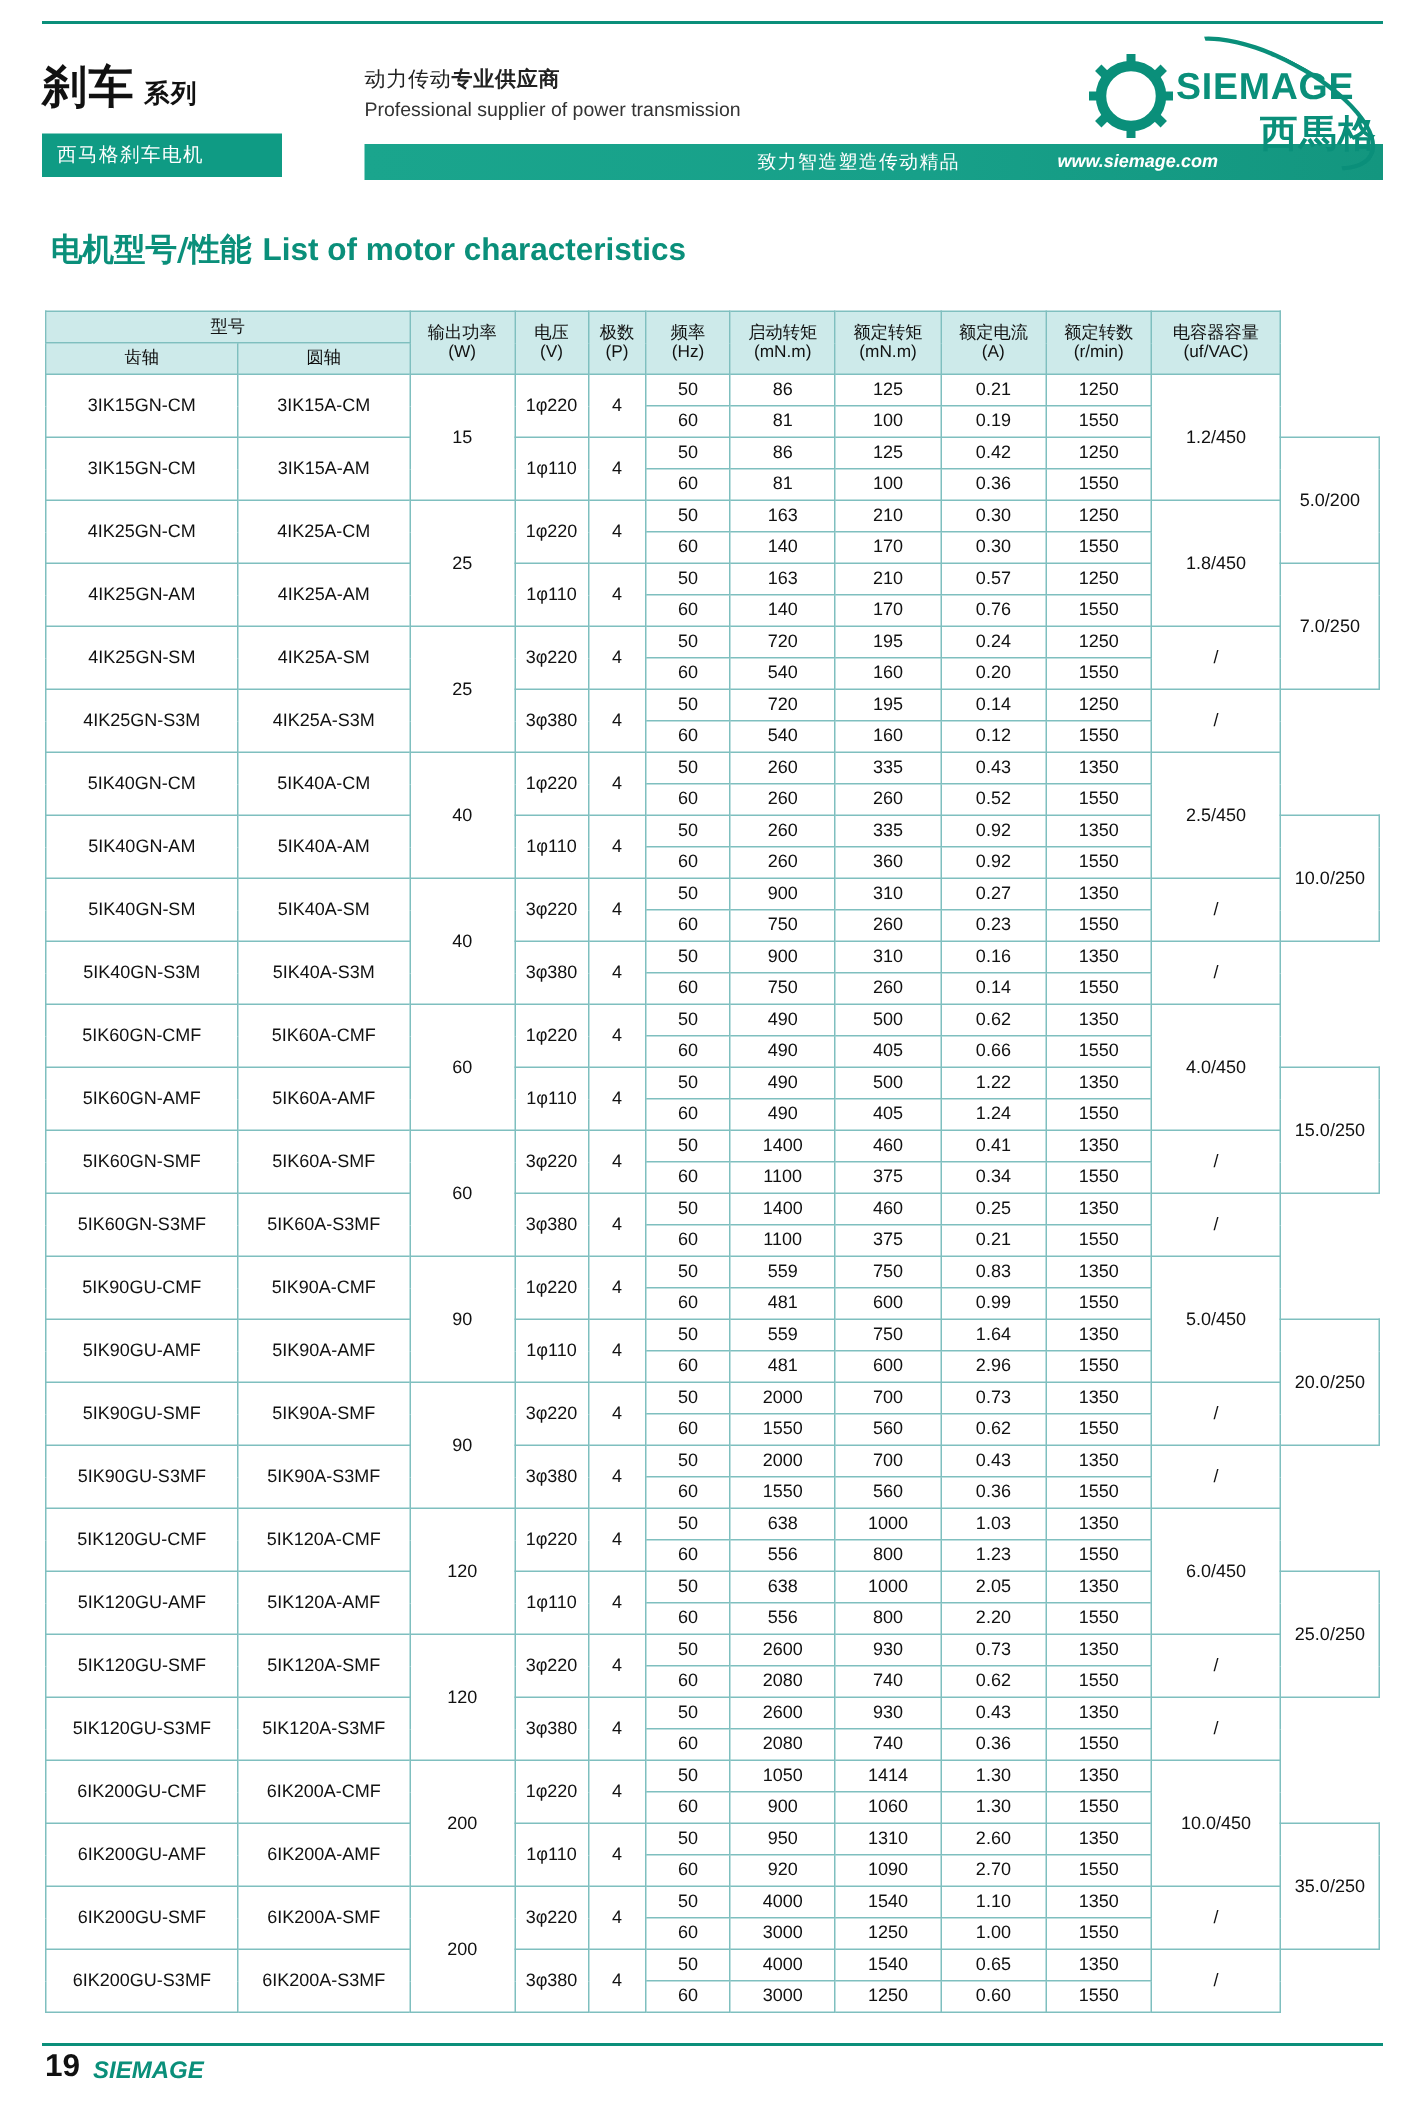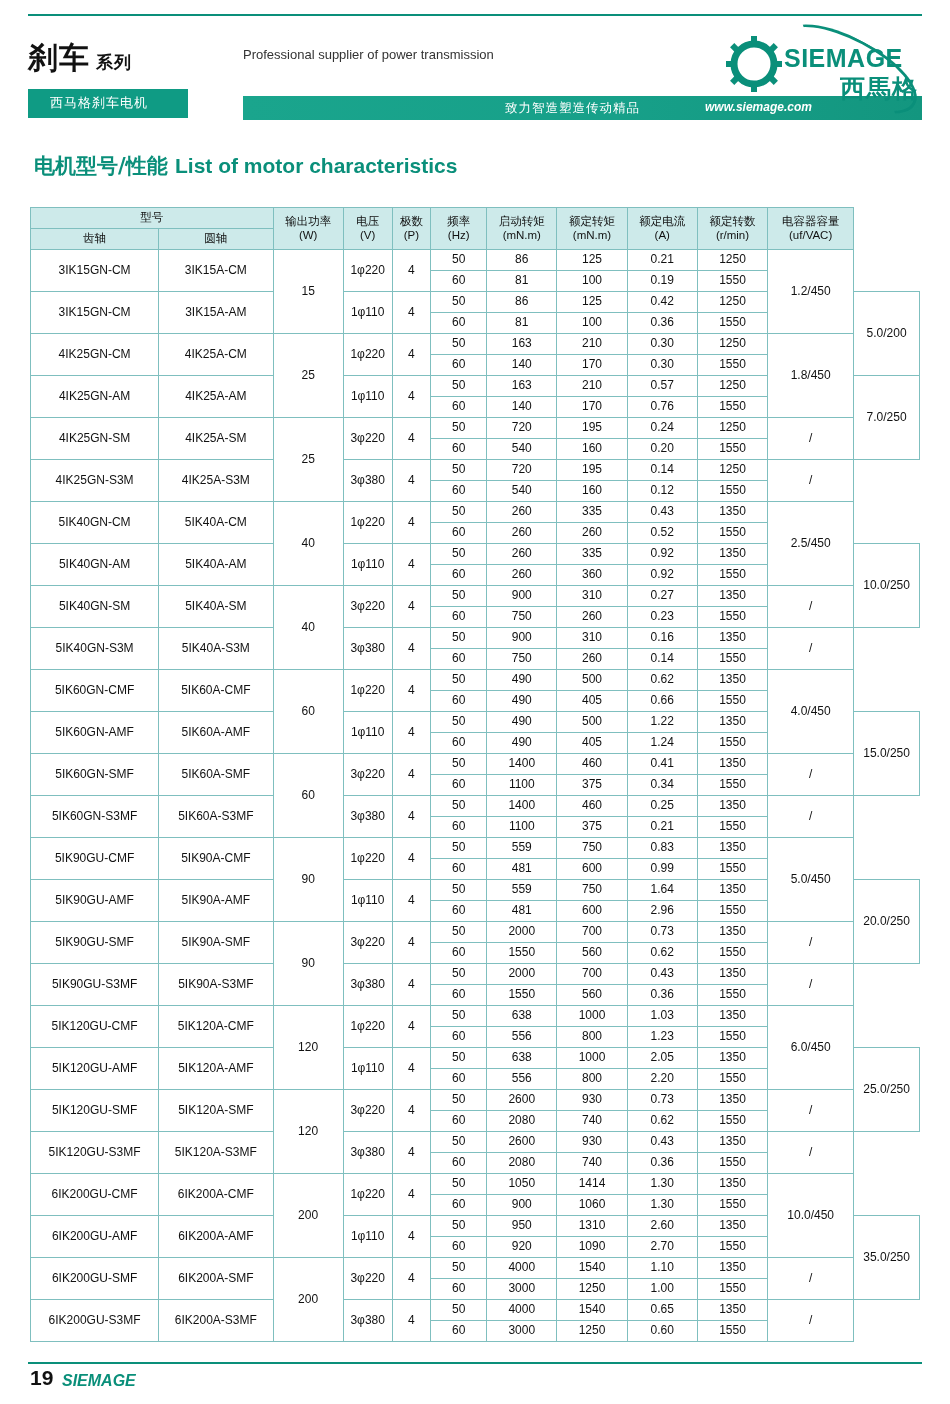--- a/index.html
+++ b/index.html
@@ -32,21 +32,21 @@
     font-family: "DejaVu Sans", sans-serif;
   }
   .brand-cn .series {
     font-size: 17px; font-weight: bold; margin-left: 6px;
   }
   .brand-bar {
     margin-top: 10px;
     background: #0f9b84;
     color: #fff;
     font-size: 13px;
-    padding: 5px 10px 6px 22px;
+    padding: 5px 10px 6px 10px;
     width: 160px;
     letter-spacing: 1px;
     font-family: "DejaVu Sans", sans-serif;
   }
   .center-block {
     position: absolute; left: 215px; top: 14px; width: 420px;
   }
   .center-cn {
     font-size: 14px; color: #222; letter-spacing: .5px;
     font-family: "DejaVu Sans", sans-serif;
@@ -164,20 +164,21 @@
   <div class="top-rule"></div>
 
   <div class="header">
 
     <div class="brand-block">
       <div class="brand-cn"><span>刹车</span><span class="series">系列</span></div>
       <div class="brand-bar">西马格刹车电机</div>
     </div>
 
     <div class="center-block">
+      <div class="center-cn"><span>动力传动</span><b>专业供应商</b></div>
       <div class="center-en">Professional supplier of power transmission</div>
     </div>
 
     <div class="teal-strip">
       <div class="strip-cn">致力智造塑造传动精品</div>
       <div class="strip-url">www.siemage.com</div>
     </div>
 
     <div class="logo-block">
       <span class="logo-gear">

